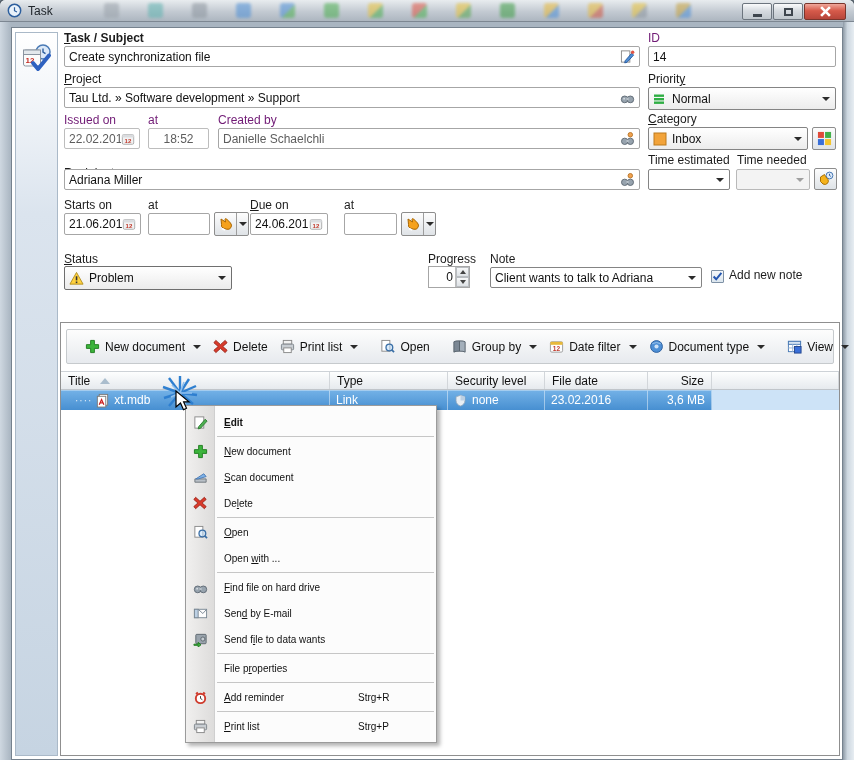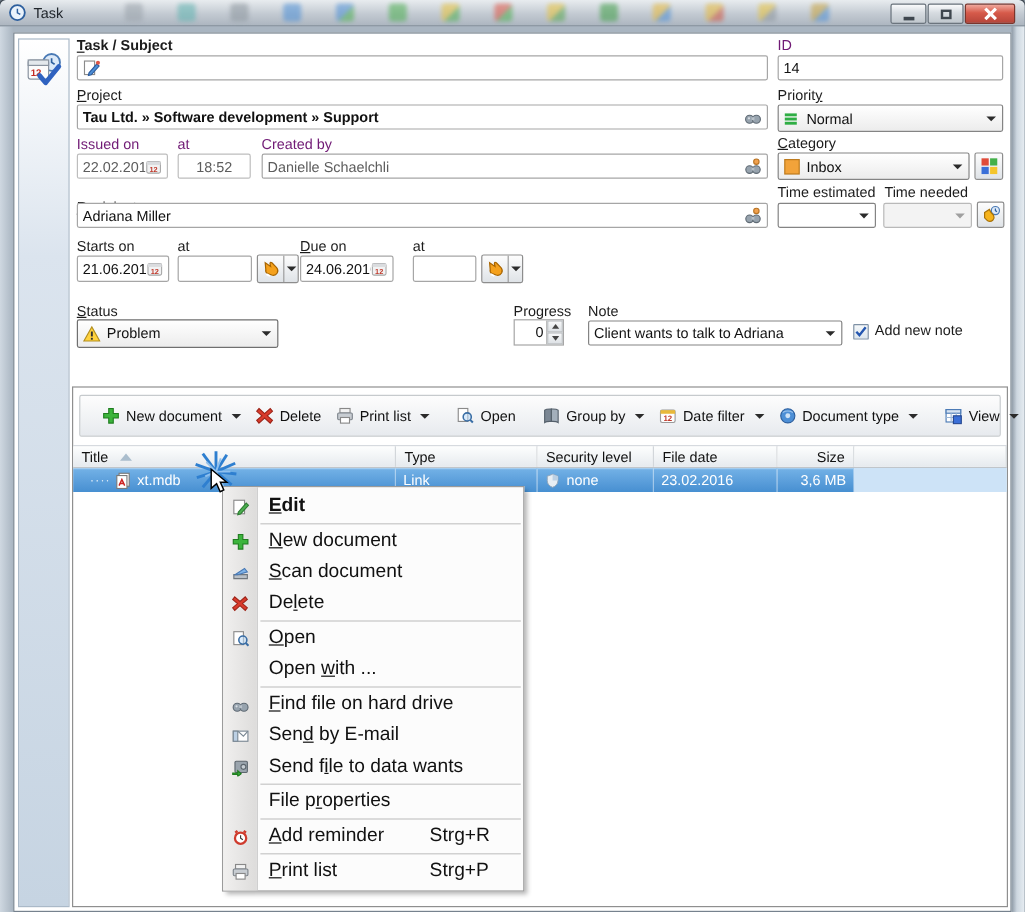--- a/index.html
+++ b/index.html
@@ -113,21 +113,21 @@
     background:linear-gradient(#74b2e7,#478fd1); border-right:1px solid rgba(255,255,255,.45);
     box-shadow:inset 0 1px rgba(255,255,255,.35); white-space:nowrap; }
   .rcell.pale { background:#cde3f7; box-shadow:none; border-right:none; }
   .tree-dots { color:rgba(255,255,255,.8); font-size:10px; letter-spacing:1px; margin-right:3px; }
 
   
   #menu { position:absolute; left:185px; top:405px; width:252px; background:#fcfcfc;
     border:1px solid #9b9b9b; box-shadow:3px 3px 4px rgba(0,0,0,.3); z-index:50; padding:3px 0; }
   #menu::before { content:""; position:absolute; left:0; top:0; bottom:0; width:28px;
     background:linear-gradient(90deg,#f1f0ef,#dddcdb); border-right:1px solid #cfcfcf; }
-  .menu-item { position:relative; height:26px; display:flex; align-items:center; font-size:16px; color:#111; }
+  .menu-item { position:relative; height:26px; display:flex; align-items:center; font-size:10px; color:#111; }
   .menu-item .mi-icon { position:absolute; left:5px; width:18px; display:flex; justify-content:center; }
   .menu-item .mi-label { position:absolute; left:38px; white-space:pre; }
   .menu-item.mi-bold .mi-label { font-weight:bold; }
   .menu-item .mi-shortcut { position:absolute; left:172px; }
   .menu-sep { height:1px; background:#c6c6c6; margin:1px 2px 1px 31px; }
 
   
   #cursor { position:absolute; left:156px; top:373px; z-index:100; }
 </style>
 </head>
@@ -188,35 +188,36 @@
         <rect x="2.5" y="7" width="17" height="16" rx="2" fill="#fbfbfb" stroke="#8a94a0"></rect>
         <rect x="2.5" y="7" width="17" height="4.5" fill="#e3e8ec" stroke="#8a94a0"></rect>
         <text x="9" y="20" font-size="8" fill="#c42a22" font-weight="bold" text-anchor="middle" font-family="Liberation Sans, sans-serif">12</text>
         <path d="M12 20 L17 26 L28 12.5" stroke="#2f62c0" stroke-width="4" fill="none" stroke-linecap="round" stroke-linejoin="round"></path>
       </svg>
     </span>
   </div>
 
   <div class="lbl b" style="left:64px; top:31px;"><span></span><span class="ak">T</span><span>ask / Subject</span></div>
   <div class="field" style="left:64px; top:46px; width:576px; height:21px;">
+    <span class="grow">Create synchronization file</span>
     <span class="icon">
       <svg width="15" height="15" viewBox="0 0 16 16">
           <rect x="1.5" y="2" width="9" height="12" fill="#fff" stroke="#8a8a8a"></rect>
           <path d="M5.5 12.5 L12.5 4.5 L14.5 6.5 L7.5 14.2 L5 14.8 Z" fill="#4d8fd6" stroke="#2a5a9e"></path>
           <circle cx="13.5" cy="3.5" r="1.8" fill="#e05545"></circle>
         </svg>
     </span>
   </div>
   <div class="lbl dis" style="left:648px; top:31px;">ID</div>
   <div class="field" style="left:648px; top:46px; width:188px; height:21px;">
     <span class="grow">14</span>
   </div>
 
   <div class="lbl" style="left:64px; top:72px;"><span></span><span class="ak">P</span><span>roject</span></div>
-  <div class="field" style="left:64px; top:87px; width:576px; height:21px;font-weight:bold;">
+  <div class="field" style="left:64px; top:87px; width:576px; height:21px;">
     <span class="grow">Tau Ltd. » Software development » Support</span>
     <span class="icon">
       <svg width="15" height="15" viewBox="0 0 16 16">
           <circle cx="5" cy="10" r="3.6" fill="#97a3ae" stroke="#5f6a74"></circle>
           <circle cx="11" cy="10" r="3.6" fill="#97a3ae" stroke="#5f6a74"></circle>
           <rect x="6.7" y="8.2" width="2.6" height="2.6" fill="#b9c2ca"></rect>
           <circle cx="4.4" cy="9.2" r="1" fill="#d8dee3"></circle>
         </svg>
     </span>
   </div>

